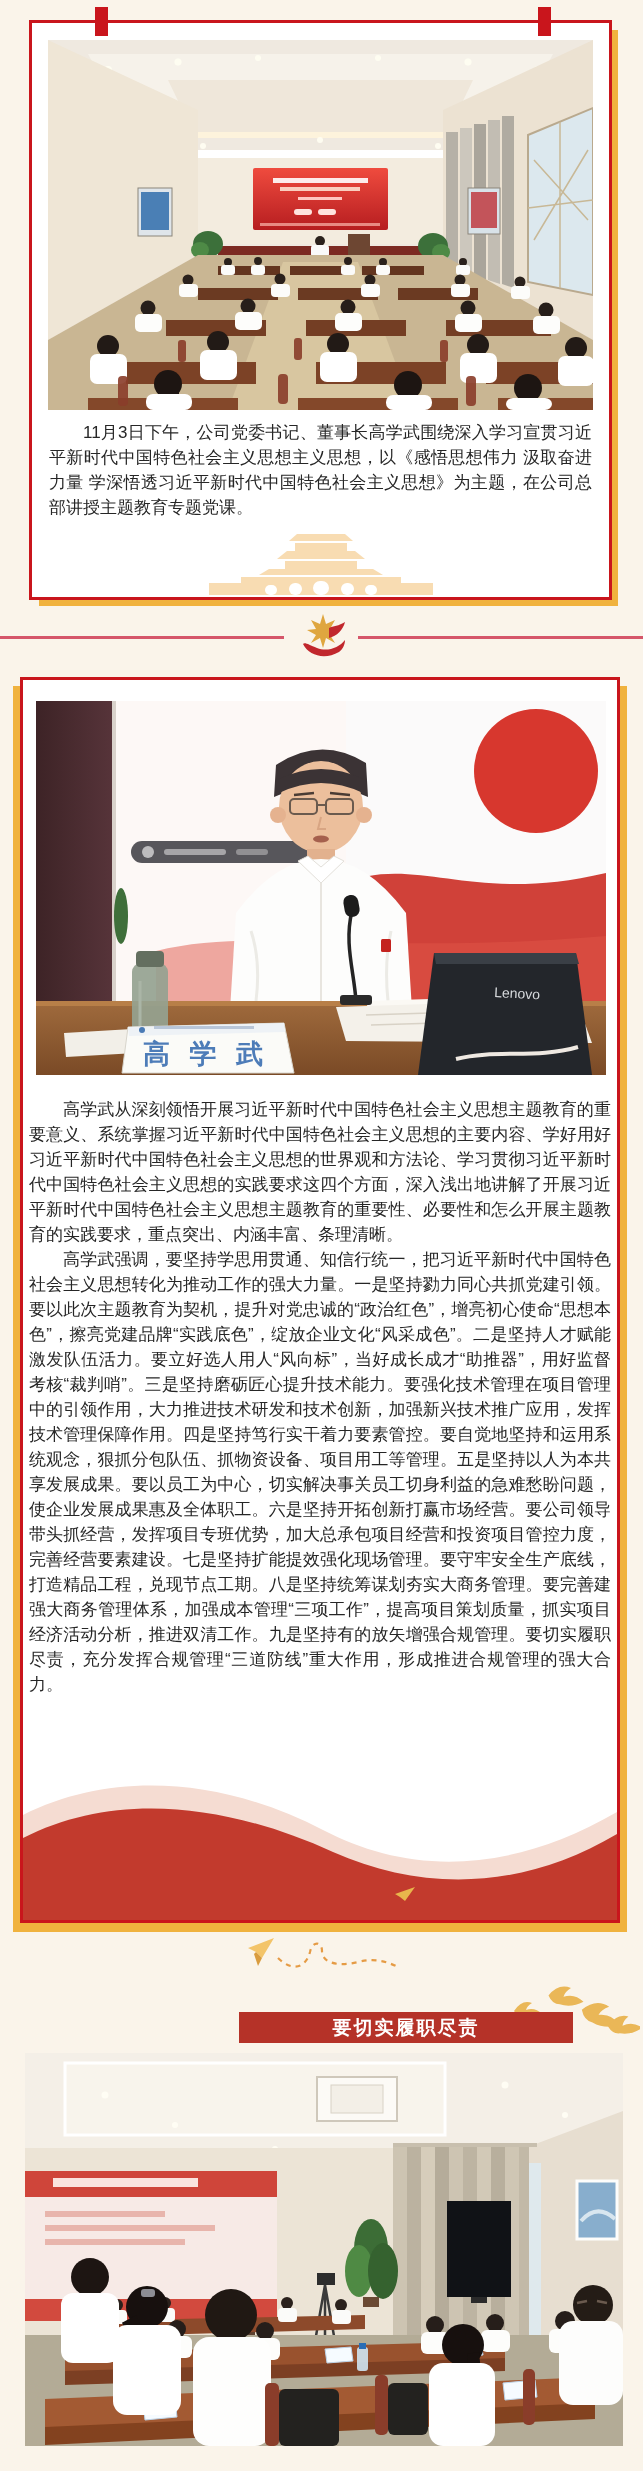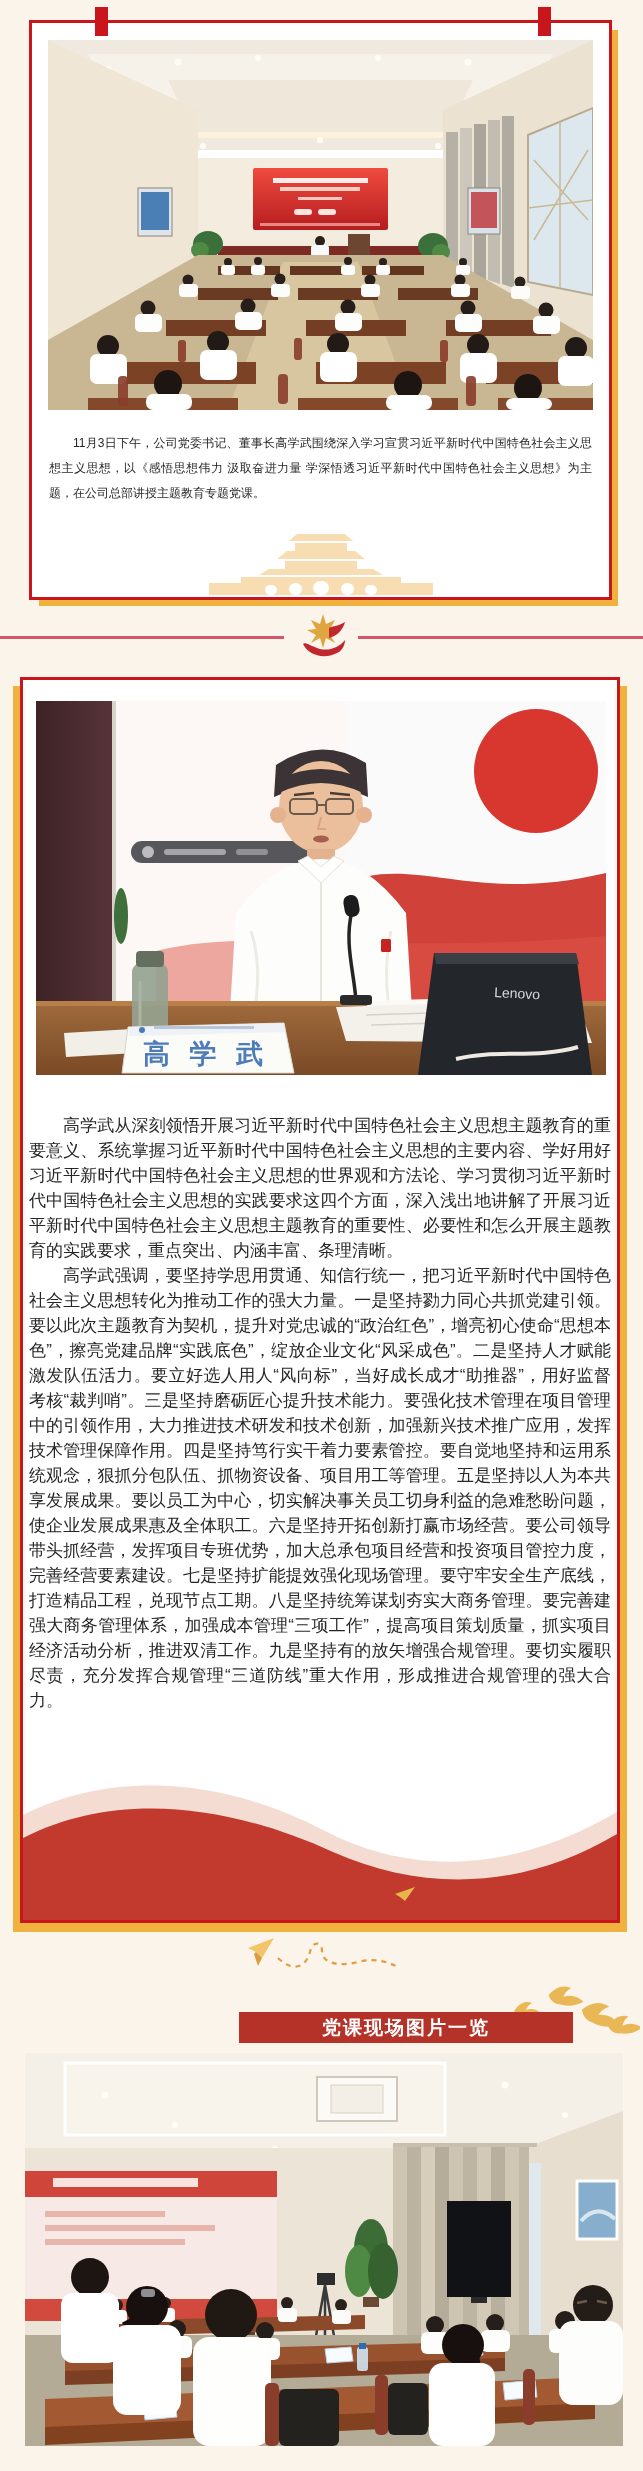--- a/index.html
+++ b/index.html
@@ -17,41 +17,41 @@
 
   
   .card1{
     left:29px; top:20px; width:583px; height:580px; background:#fff;
     border:3px solid var(--card-red); box-shadow:8px 8px 0 -2px var(--gold);
   }
   .card-tab{ width:13px; height:29px; background:var(--card-red); top:-16px; }
   .tab-left{ left:63px; } .tab-right{ left:506px; }
   .photo1{ left:16px; top:17px; width:545px; height:370px; overflow:hidden; background:#ece5da; }
   .para1{
-    left:17px; right:17px; top:397px; font-size:12px; line-height:25px;
-    text-align:justify; text-indent:2em; color:var(--text);margin-top:11px;
+    left:17px; right:17px; top:397px; font-size:17px; line-height:25px;
+    text-align:justify; text-indent:2em; color:var(--text);
   }
   .watermark{ bottom:2px; left:50%; transform:translateX(-50%); }
 
   
   .divider-line{ height:3px; background:var(--divider-pink); top:636px; }
   .divider-left{ left:0; width:284px; }
   .divider-right{ left:358px; width:285px; }
   .divider-icon{ left:299px; top:610px; }
 
   
   .card2{
     left:20px; top:677px; width:600px; height:1246px; background:#fff;
     border:3px solid var(--card-red);
     box-shadow:-7px 9px 0 var(--gold), 7px 9px 0 var(--gold);
     overflow:hidden;
   }
   .photo2{ left:13px; top:21px; width:570px; height:374px; overflow:hidden; background:#f7f5f2; }
   .card2-text{
-    left:6px; right:6px; top:433px; font-size:17px; line-height:25px;
+    left:6px; right:6px; top:417px; font-size:17px; line-height:25px;
     text-align:justify; color:var(--text);
   }
   .card2-text p{ text-indent:2em; }
   .wave-footer{ left:0; bottom:0; width:594px; height:160px; }
 
   
   .plane-deco{ left:246px; top:1936px; }
   .doves-deco{ left:512px; top:1983px; }
 
   
@@ -393,21 +393,21 @@
   <svg width="128" height="56" viewBox="0 0 128 56">
     <g fill="#eab757">
       <path d="M2,28 Q10,16 20,20 Q15,23 14,27 Q23,24 30,31 Q20,36 11,33 Q5,33 2,28 Z"></path>
       <path transform="translate(34,0) scale(1.25)" d="M2,10 Q10,0 20,4 Q15,7 14,11 Q23,8 30,15 Q20,20 11,17 Q5,17 2,10 Z"></path>
       <path transform="translate(70,12) scale(1.45) rotate(12)" d="M2,10 Q10,0 20,4 Q15,7 14,11 Q23,8 30,15 Q20,20 11,17 Q5,17 2,10 Z"></path>
       <path transform="translate(92,32) scale(1.2) rotate(-8)" d="M2,10 Q10,0 20,4 Q15,7 14,11 Q23,8 30,15 Q20,20 11,17 Q5,17 2,10 Z"></path>
     </g>
   </svg>
 </div>
 
-<div class="abs section-banner">党课现场图片一览</div>
+<div class="abs section-banner">要切实履职尽责</div>
 
 <div class="abs photo3">
   <svg width="598" height="393" viewBox="0 0 598 393">
     <rect width="598" height="393" fill="#efe9df"></rect>
 
     <rect x="0" y="0" width="598" height="118" fill="#f4efe7"></rect>
     <rect x="40" y="10" width="380" height="72" fill="#f8f4ec" stroke="#ffffff" stroke-width="3"></rect>
     <rect x="292" y="24" width="80" height="44" fill="#fcfaf6" stroke="#cfc8bb" stroke-width="2"></rect>
     <rect x="306" y="32" width="52" height="28" fill="#f3efe7" stroke="#d8d2c6"></rect>
     <g fill="#fffdf4">

